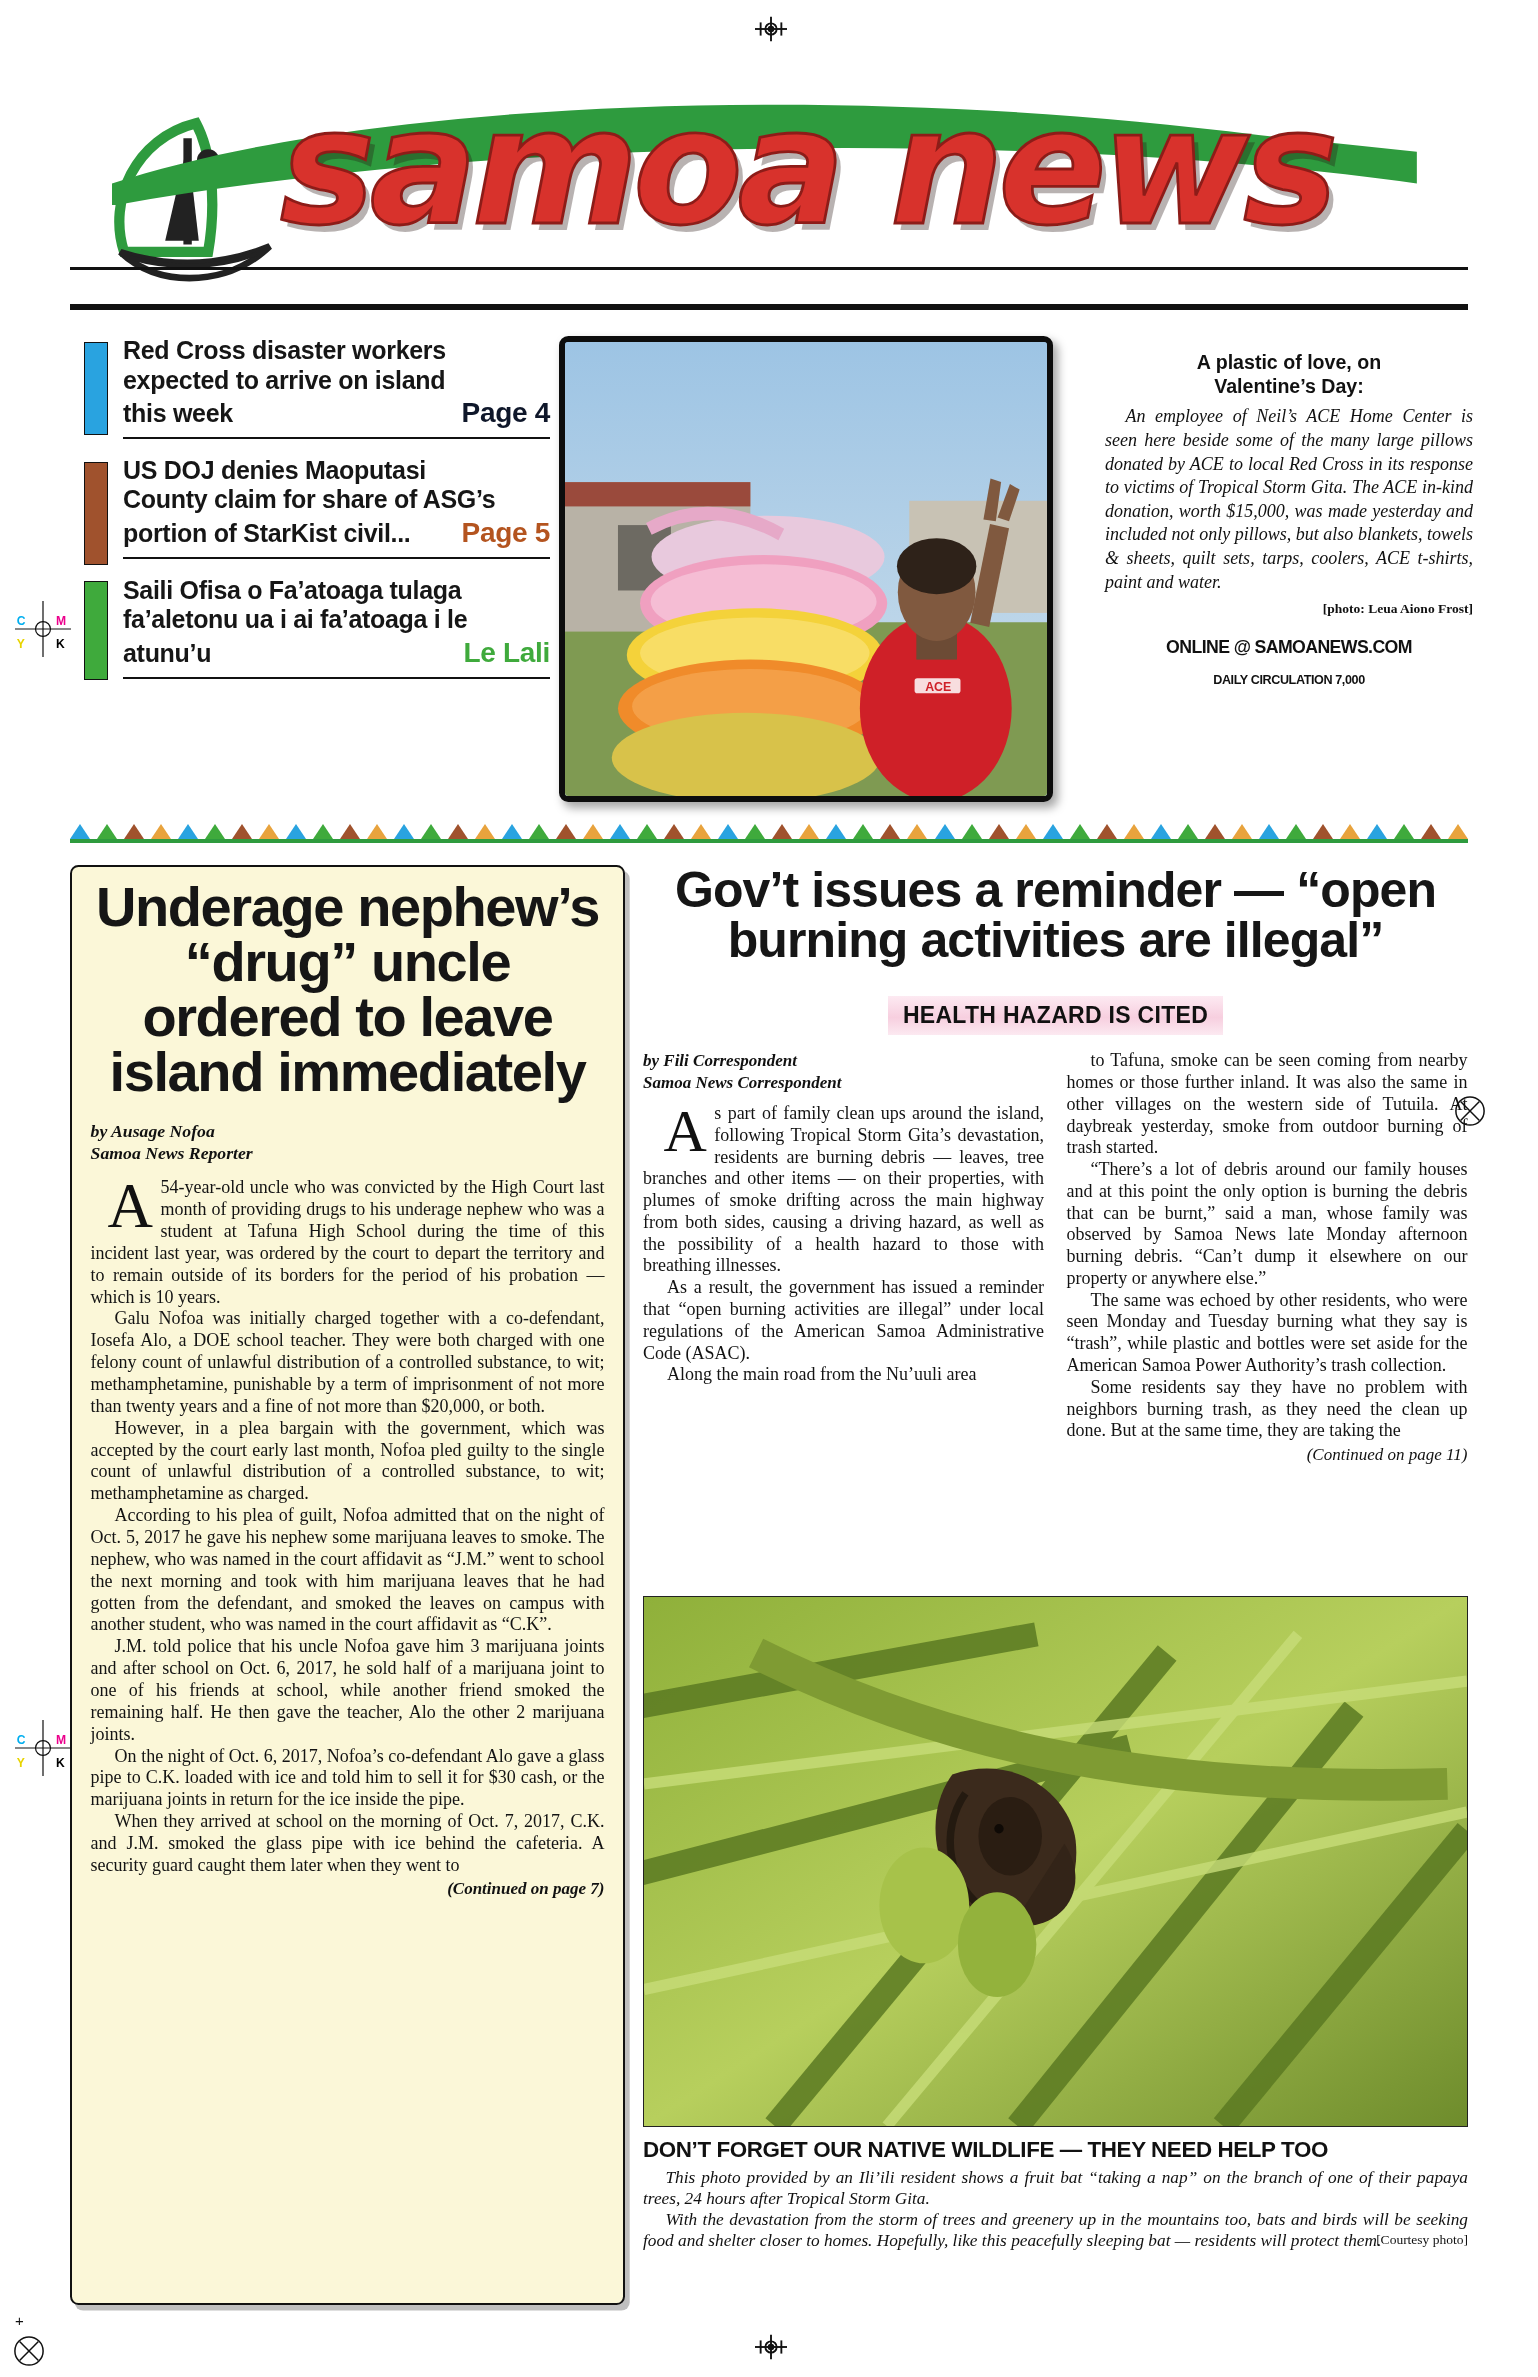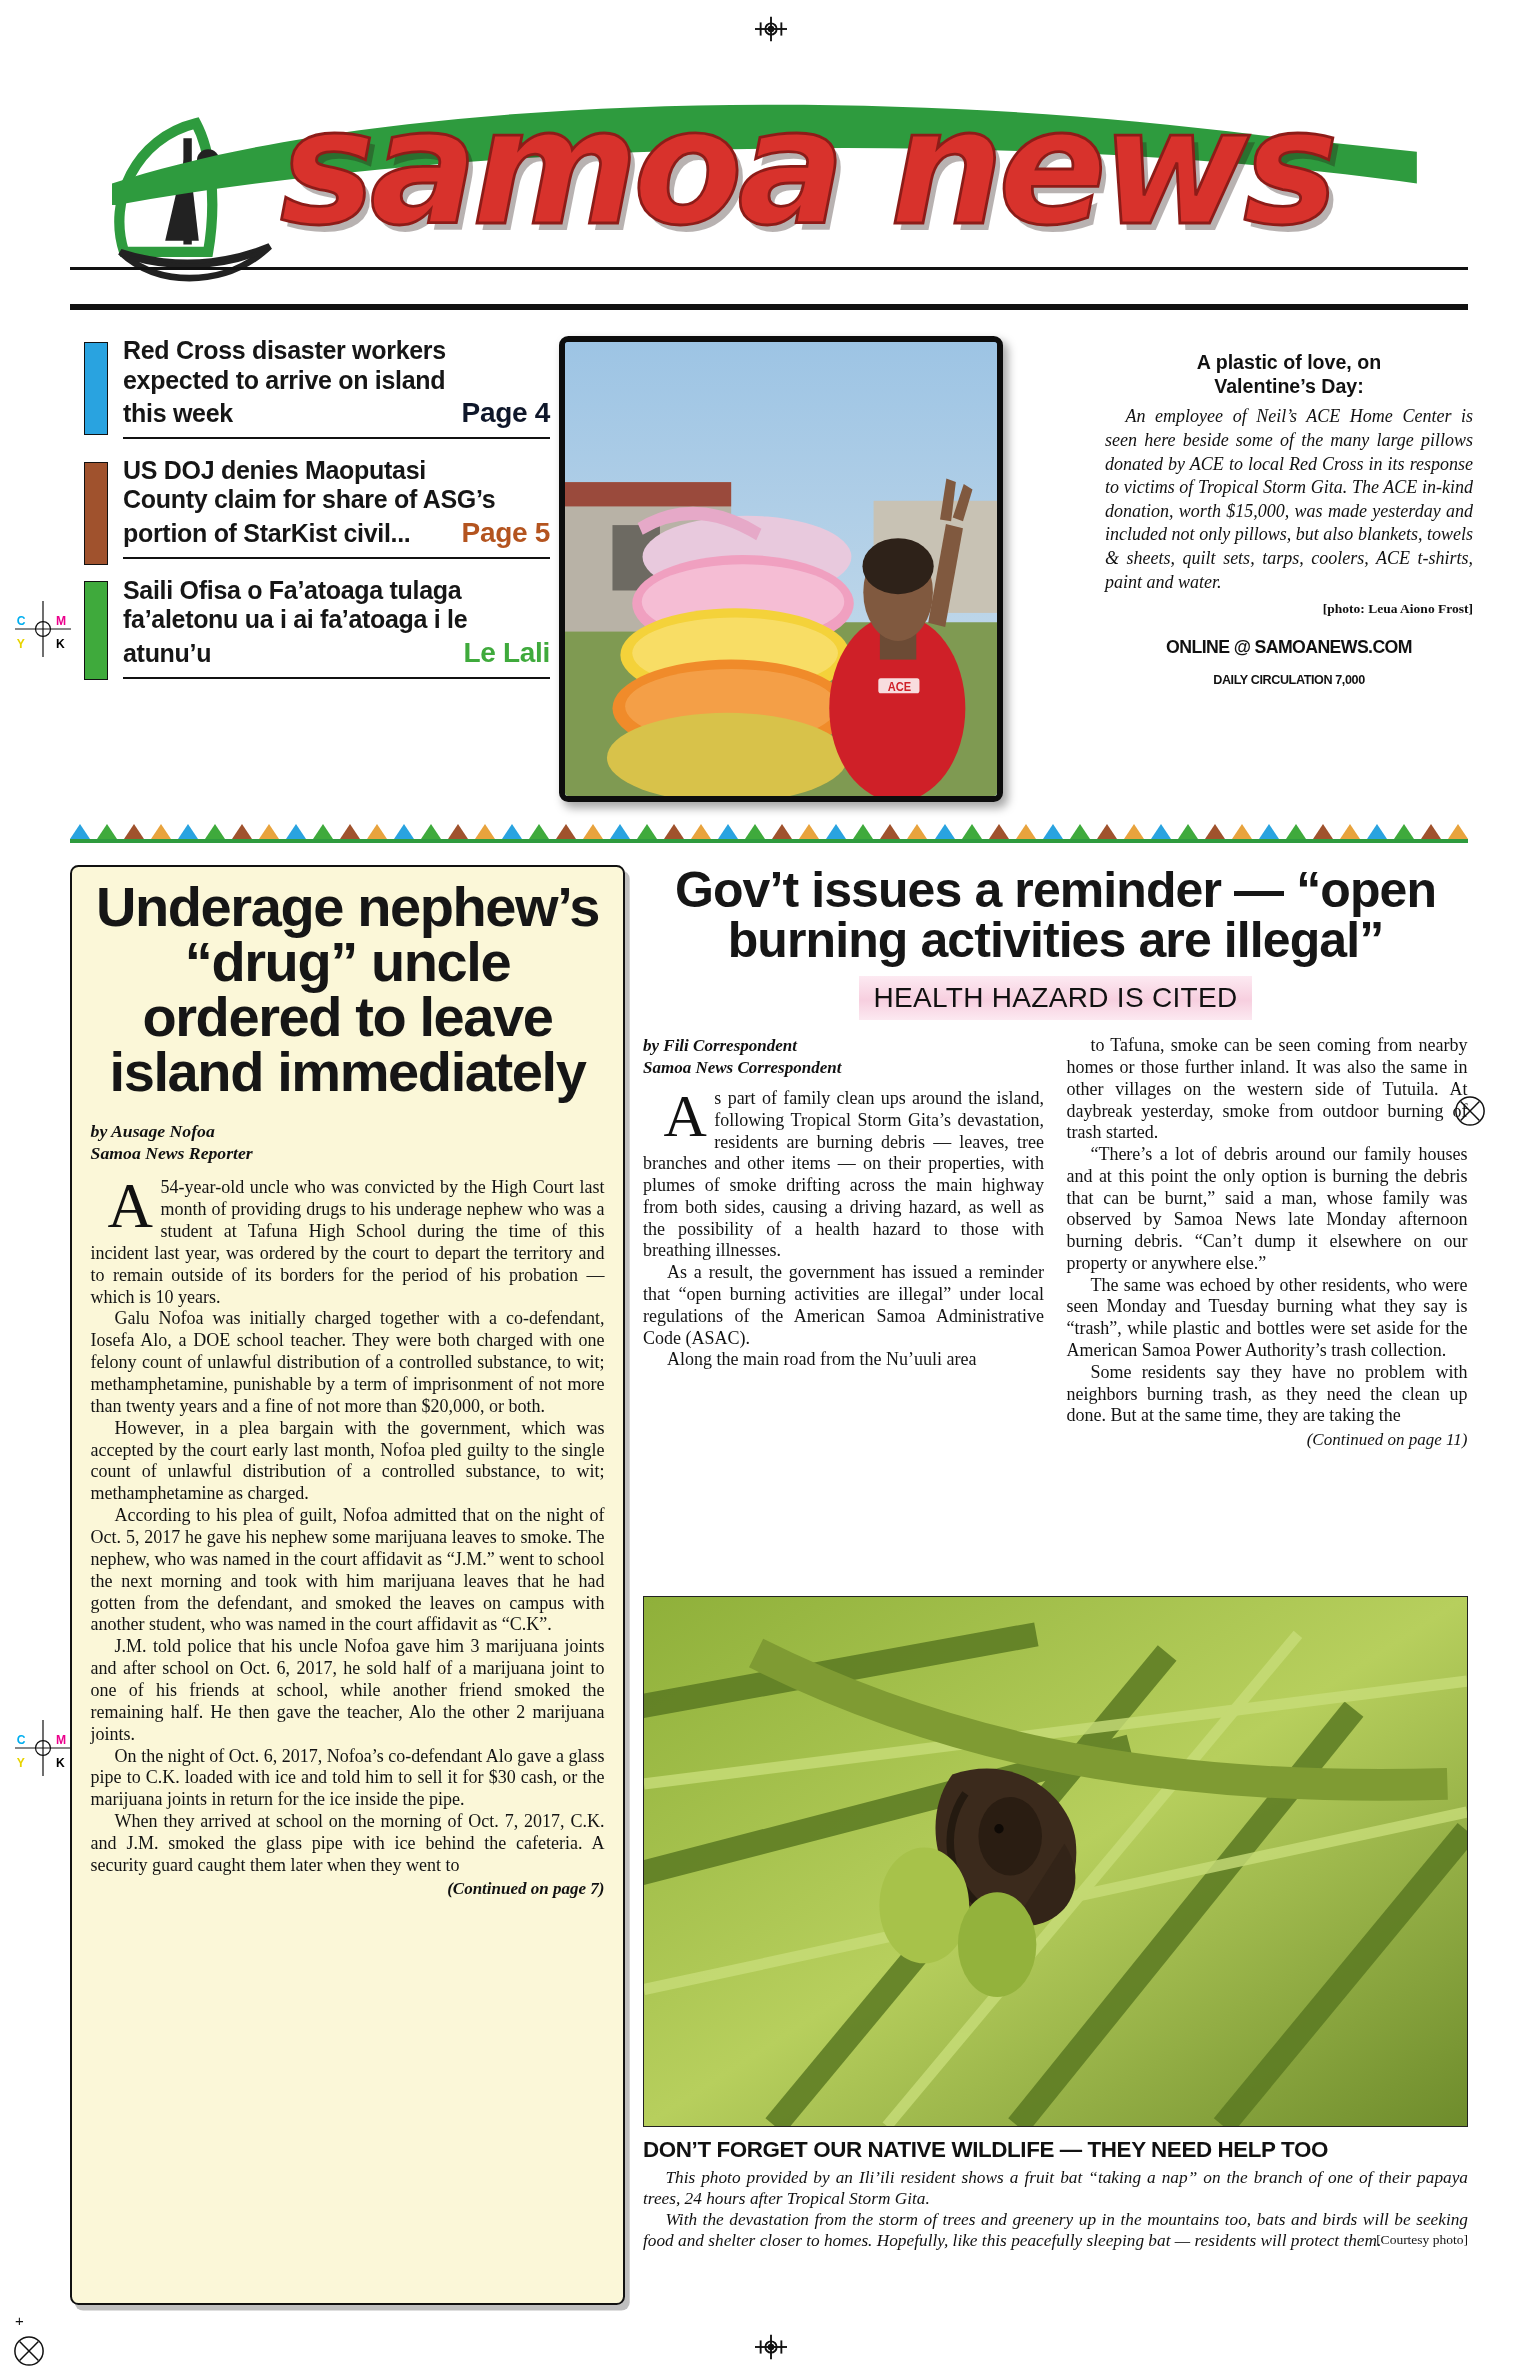--- a/index.html
+++ b/index.html
@@ -60,21 +60,21 @@
   .teaser .lastline {
     display:flex; align-items:baseline; gap:5.6px;
     border-bottom:2.8px solid #111; padding-bottom:8px; margin-top:0.9px;
   }
   .teaser .lastline .lt { flex:0 0 auto; }
   .teaser .lastline .spacer { flex:1 1 auto; }
   .teaser .pageref { font-size:28px; font-weight:bold; flex:0 0 auto; }
 
   
   .heroframe {
-    position:absolute; left:559px; top:336px; width:444px; height:466px;
+    position:absolute; left:559px; top:336px; width:494px; height:466px;
     border:6.5px solid #0d0d0d; border-radius:9.3px; overflow:hidden;
     box-shadow:4.7px 5.6px 9.3px rgba(0,0,0,.35);
     background:#7ba6d0;
   }
   .heroframe svg { display:block; width:100%; height:100%; }
 
   
   .herocap { position:absolute; left:1105px; top:350px; width:368px; }
   .herocap .capttl {
     font-family:"Liberation Sans", sans-serif; font-weight:bold;
@@ -137,24 +137,25 @@
 
   
   .rightcol { position:absolute; left:643px; top:865px; width:825px; }
   .rightcol .hl {
     font-family:"Liberation Sans", sans-serif; font-weight:bold;
     font-size:50px; line-height:1.0; text-align:center; color:#161616;
     letter-spacing:-0.9px;
   }
   .subhead-wrap { display:flex; justify-content:center; margin-top:11.2px; }
   .subhead {
-    font-family:"Liberation Sans", sans-serif; font-weight:normal;
-    font-size:28px; color:#111; letter-spacing:0.3px;
+    font-family:"Liberation Sans", sans-serif; font-weight:bold;
+    font-size:23px; color:#111; letter-spacing:0.3px;
     background:linear-gradient(180deg,#fdeaf2 0%,#f7cfdf 55%,#fce9f1 100%);
     padding:5.6px 15px 6.5px 15px;
+    margin-top:20px;
   }
   .twocol {
     margin-top:15px; display:flex; gap:22.4px;
   }
   .twocol .col { width:401px; }
   .rbyline {
     font-family:"Liberation Serif", serif; font-weight:bold; font-style:italic;
     font-size:17px; line-height:1.28; color:#111; margin-bottom:9.3px;
   }
   .rbody { font-family:"Liberation Serif", serif; font-size:18px; line-height:1.21;

